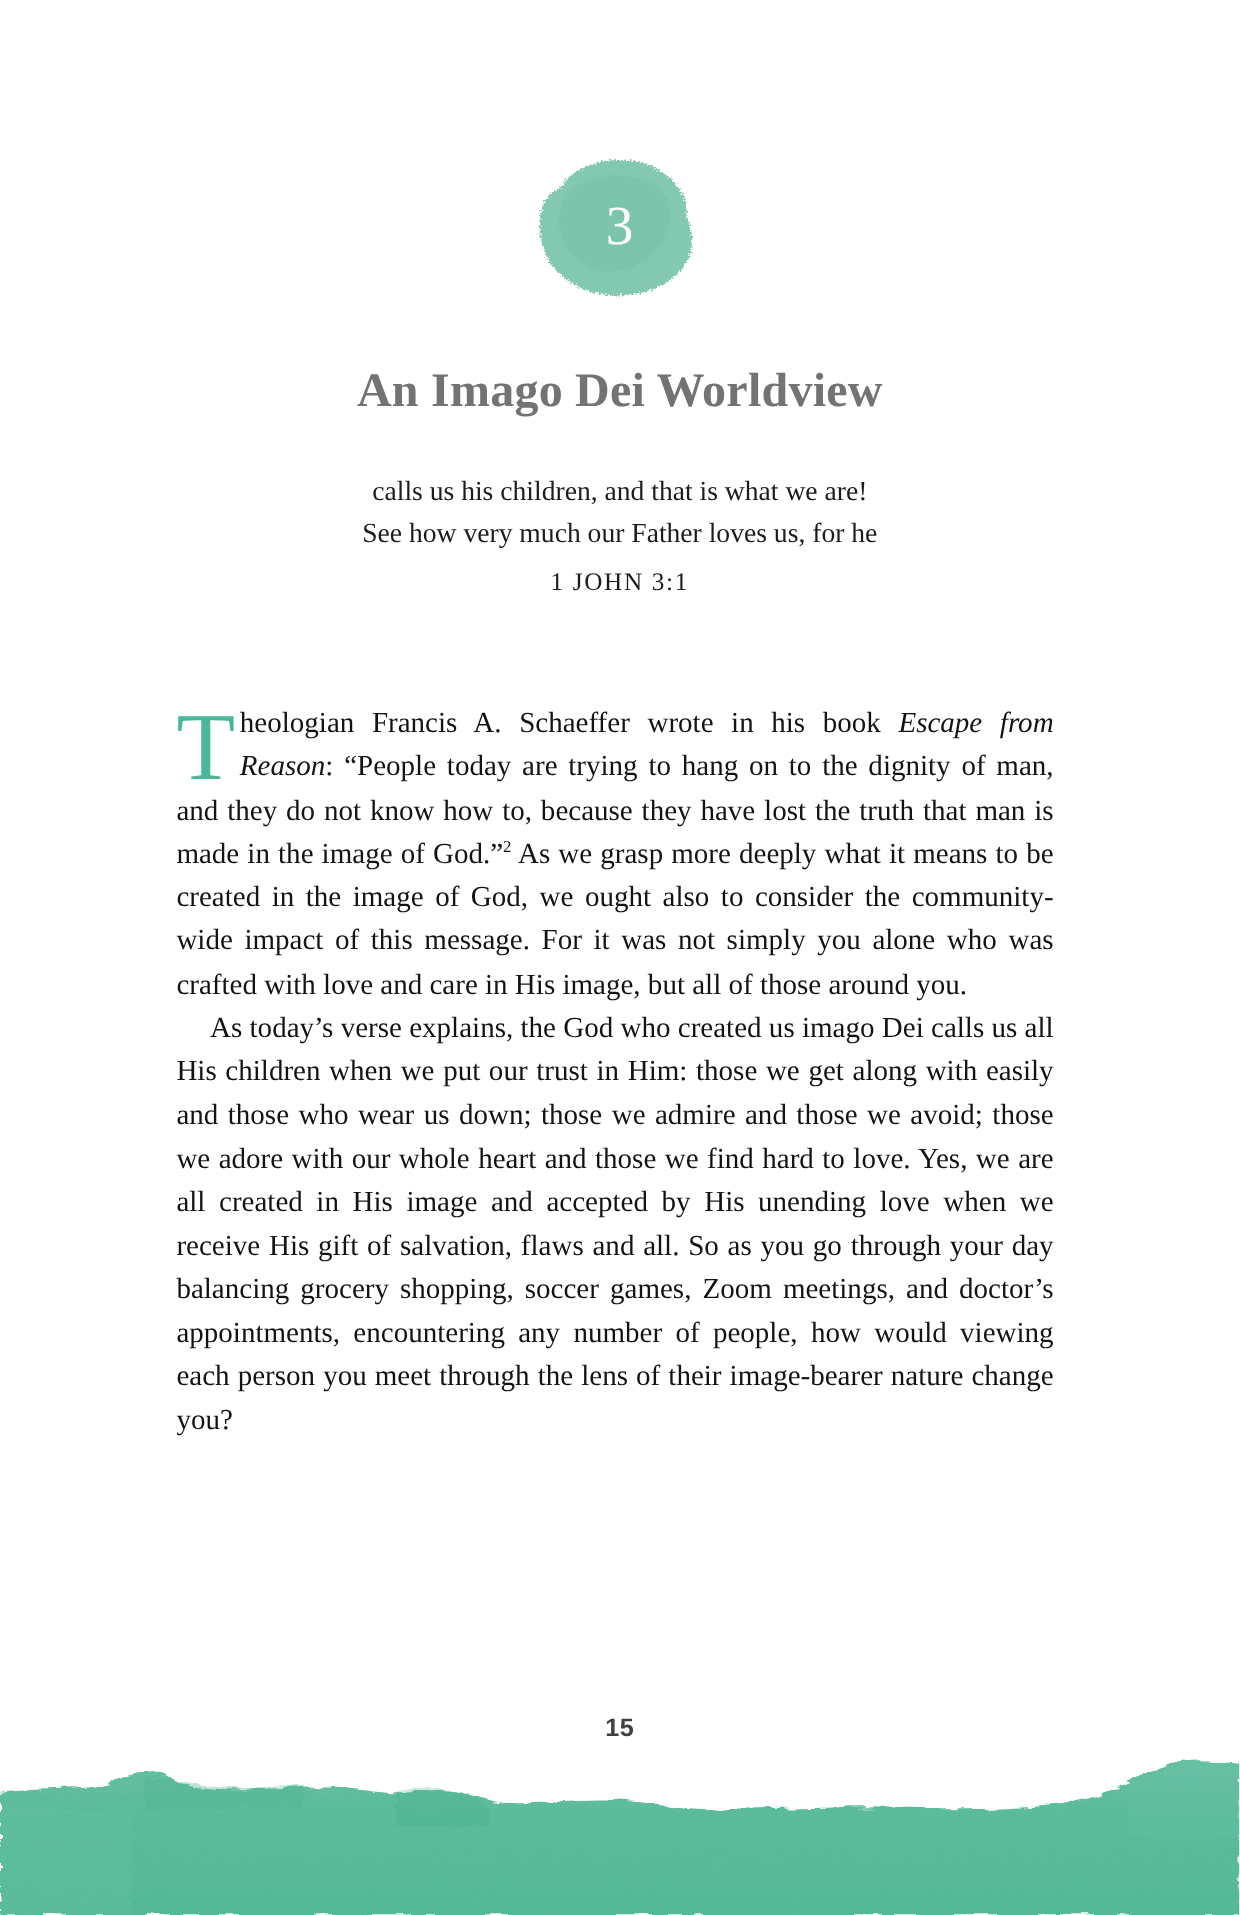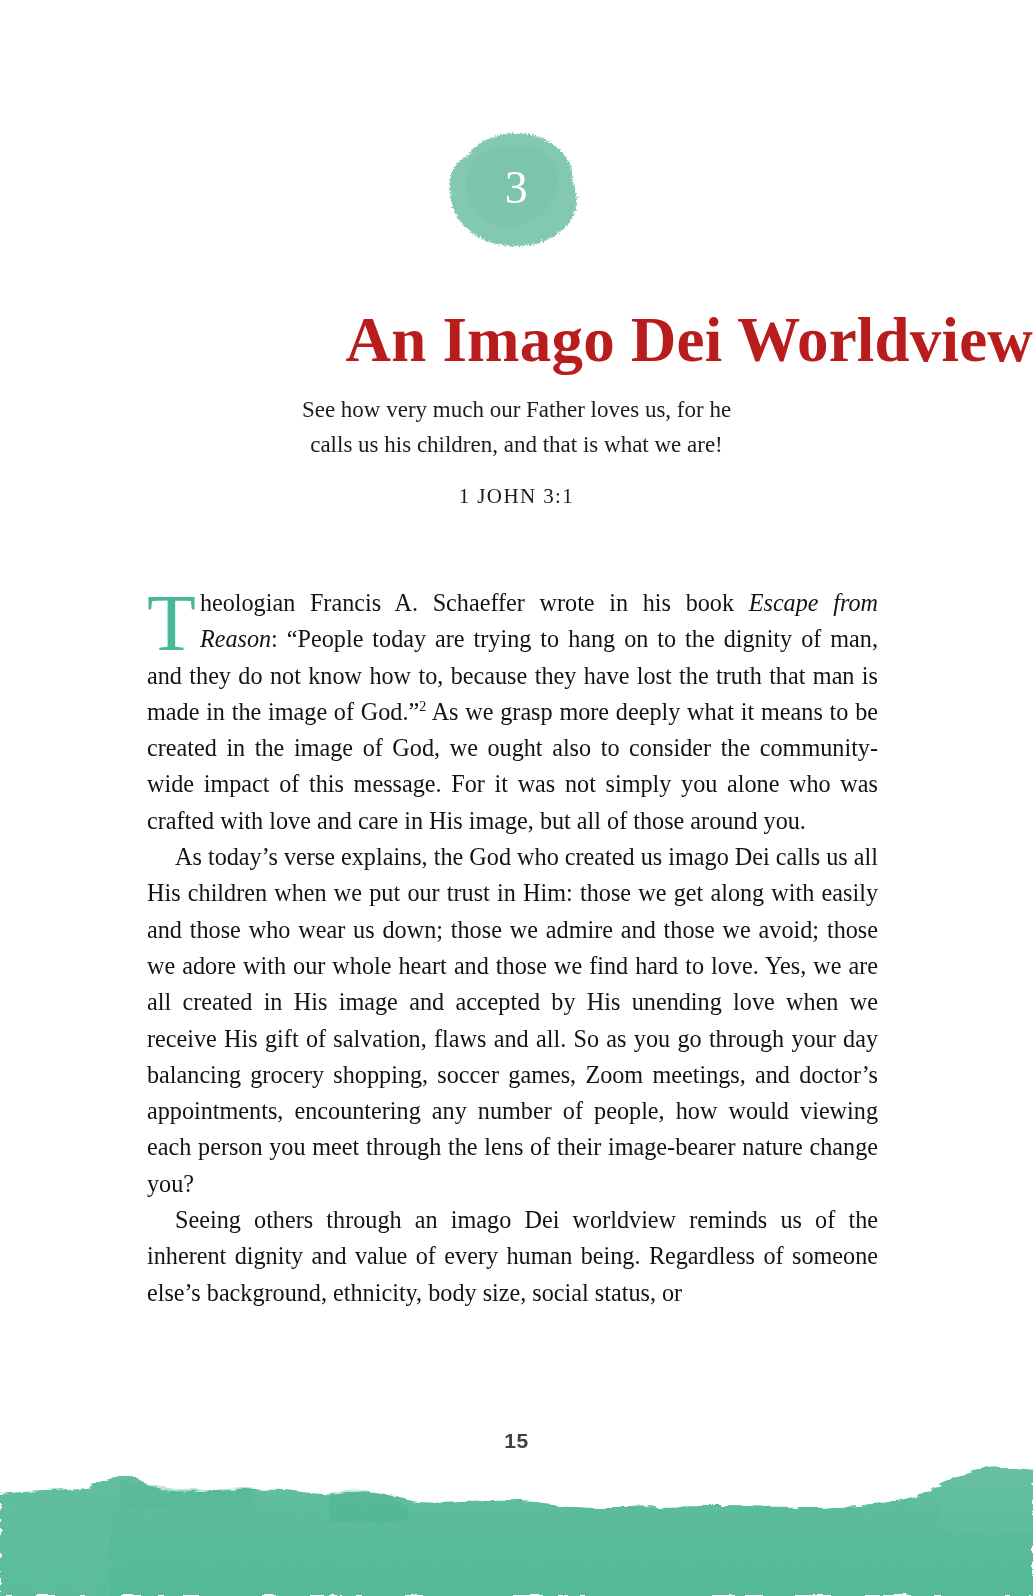--- a/index.html
+++ b/index.html
@@ -61,23 +61,23 @@
     font-weight: 400;
     letter-spacing: 0.5px;
   }
 
   
   .chapter-title {
     position: absolute;
     left: 0;
     right: 0;
     top: 262px;
-    text-align: right;
-    color: #b91c1c;
-    font-size: 63px;
+    text-align: center;
+    color: #737373;
+    font-size: 40px;
     line-height: 72px;
     font-weight: 700;
     font-family: "Liberation Serif", "DejaVu Serif", serif;
     letter-spacing: 0.2px;
     white-space: nowrap;
   }
 
   
   .epigraph {
     position: absolute;
@@ -87,21 +87,21 @@
     width: 560px;
     text-align: center;
     color: #1c1c1c;
   }
   .epigraph-line {
     font-size: 23px;
     line-height: 35px;
     font-family: "Liberation Serif", "DejaVu Serif", serif;
   }
   .epigraph-ref {
-    margin-top: 20px;
+    margin-top: 9px;
     font-size: 21px;
     line-height: 28px;
     letter-spacing: 1.4px;
     font-family: "Liberation Serif", "DejaVu Serif", serif;
   }
 
   
   .body-text {
     position: absolute;
     left: 147px;
@@ -213,29 +213,28 @@
           <path d="M 34 30 C 50 16, 82 14, 100 24 C 114 32, 118 46, 114 62 C 110 80, 92 96, 70 98 C 48 100, 28 86, 24 66 C 21 50, 25 38, 34 30 Z" fill="#6dbda3" opacity="0.30"></path>
         </g>
       </svg>
       <div class="chapter-number">3</div>
     </div>
   </div>
 
   <h1 class="chapter-title">An Imago Dei Worldview</h1>
 
   <div class="epigraph">
+    <div class="epigraph-line">calls us his children, and that is what we are!</div>
     <div class="epigraph-line">See how very much our Father loves us, for he</div>
-    <div class="epigraph-line">calls us his children, and that is what we are!</div>
     <div class="epigraph-ref">1 JOHN 3:1</div>
   </div>
 
   <div class="body-text">
     <p class="para first"><span class="dropcap">T</span><span>heologian Francis A. Schaeffer wrote in his book </span><span class="ital">Escape from Reason</span><span>: “People today are trying to hang on to the dignity of man, and they do not know how to, because they have lost the truth that man is made in the image of God.”</span><span class="fnote">2</span><span> As we grasp more deeply what it means to be created in the image of God, we ought also to consider the community-wide impact of this message. For it was not simply you alone who was crafted with love and care in His image, but all of those around you.</span></p>
     <p class="para">As today’s verse explains, the God who created us imago Dei calls us all His children when we put our trust in Him: those we get along with easily and those who wear us down; those we admire and those we avoid; those we adore with our whole heart and those we find hard to love. Yes, we are all created in His image and accepted by His unending love when we receive His gift of salvation, flaws and all. So as you go through your day balancing grocery shopping, soccer games, Zoom meetings, and doctor’s appointments, encountering any number of people, how would viewing each person you meet through the lens of their image-bearer nature change you?</p>
-    <p class="para">Seeing others through an imago Dei worldview reminds us of the inherent dignity and value of every human being. Regardless of someone else’s background, ethnicity, body size, social status, or</p>
   </div>
 
   <div class="page-number">15</div>
 
   <div class="footer-band">
     <svg viewBox="0 0 1033 160" preserveAspectRatio="none" xmlns="http://www.w3.org/2000/svg">
       <defs>
         <filter id="band-rough" x="-5%" y="-30%" width="110%" height="160%">
           <feTurbulence type="fractalNoise" baseFrequency="0.035 0.12" numOctaves="4" seed="11" result="bn"></feTurbulence>
           <feDisplacementMap in="SourceGraphic" in2="bn" scale="9" xChannelSelector="R" yChannelSelector="G"></feDisplacementMap>

